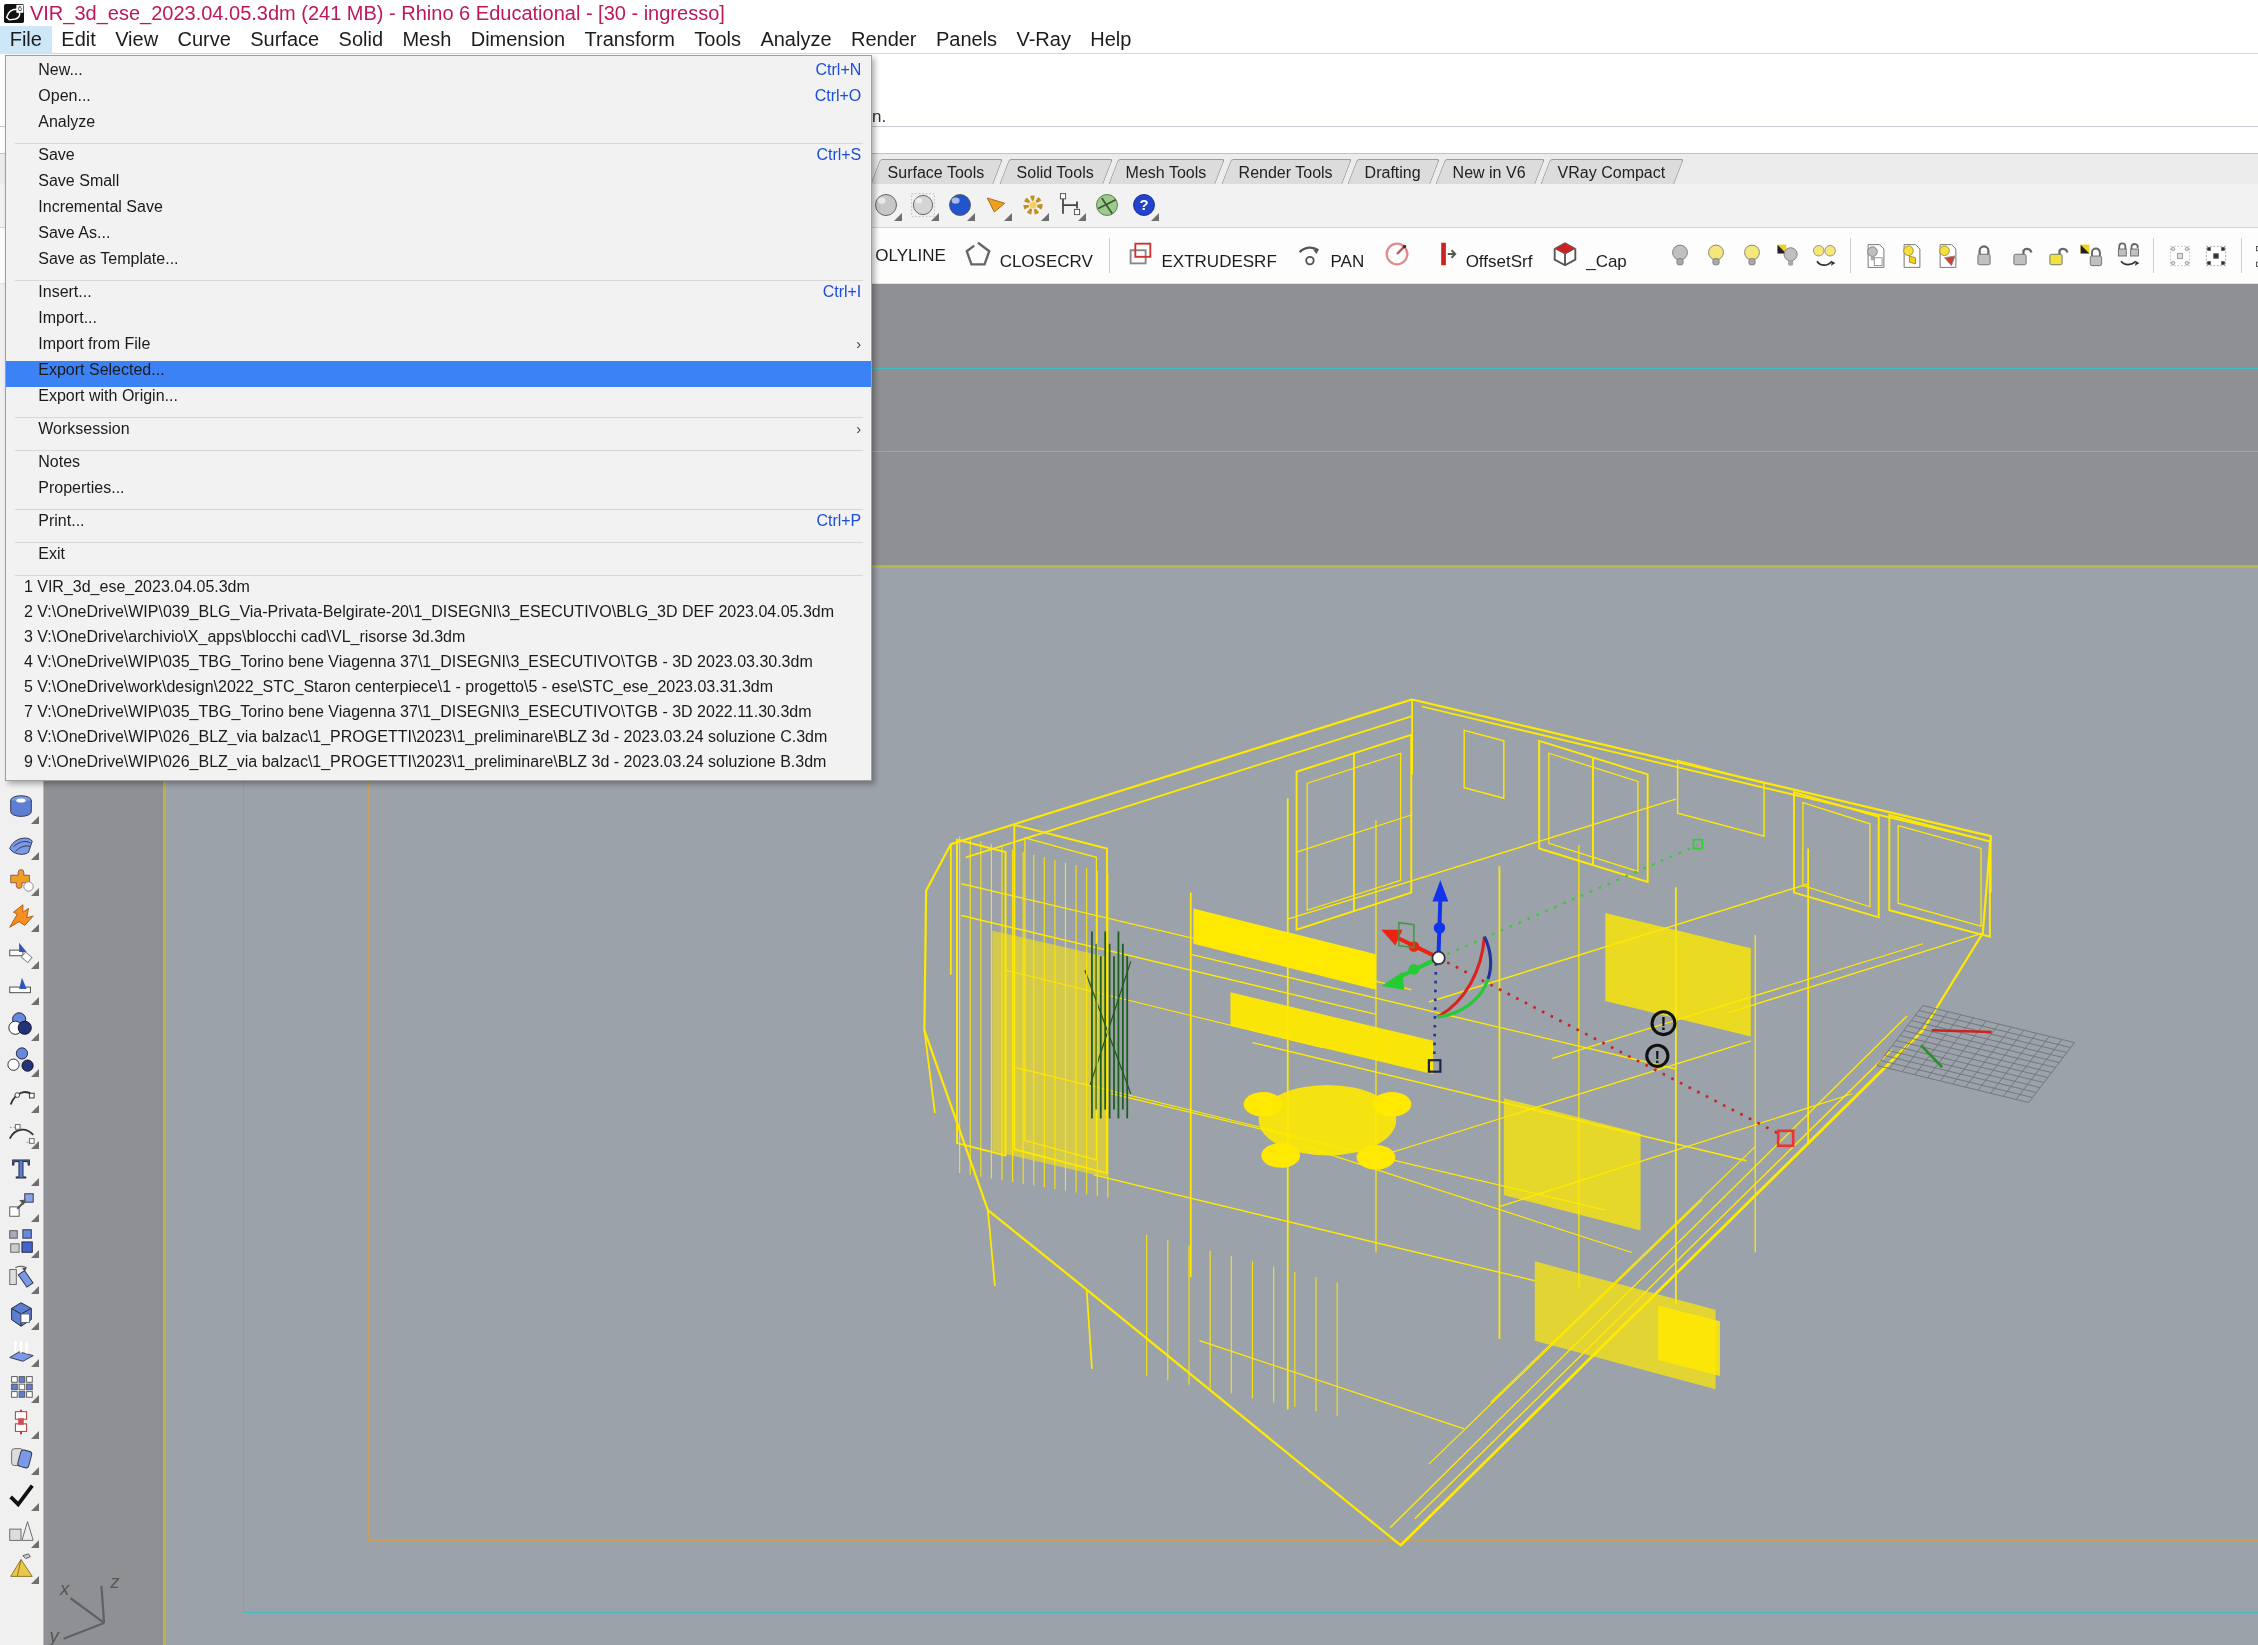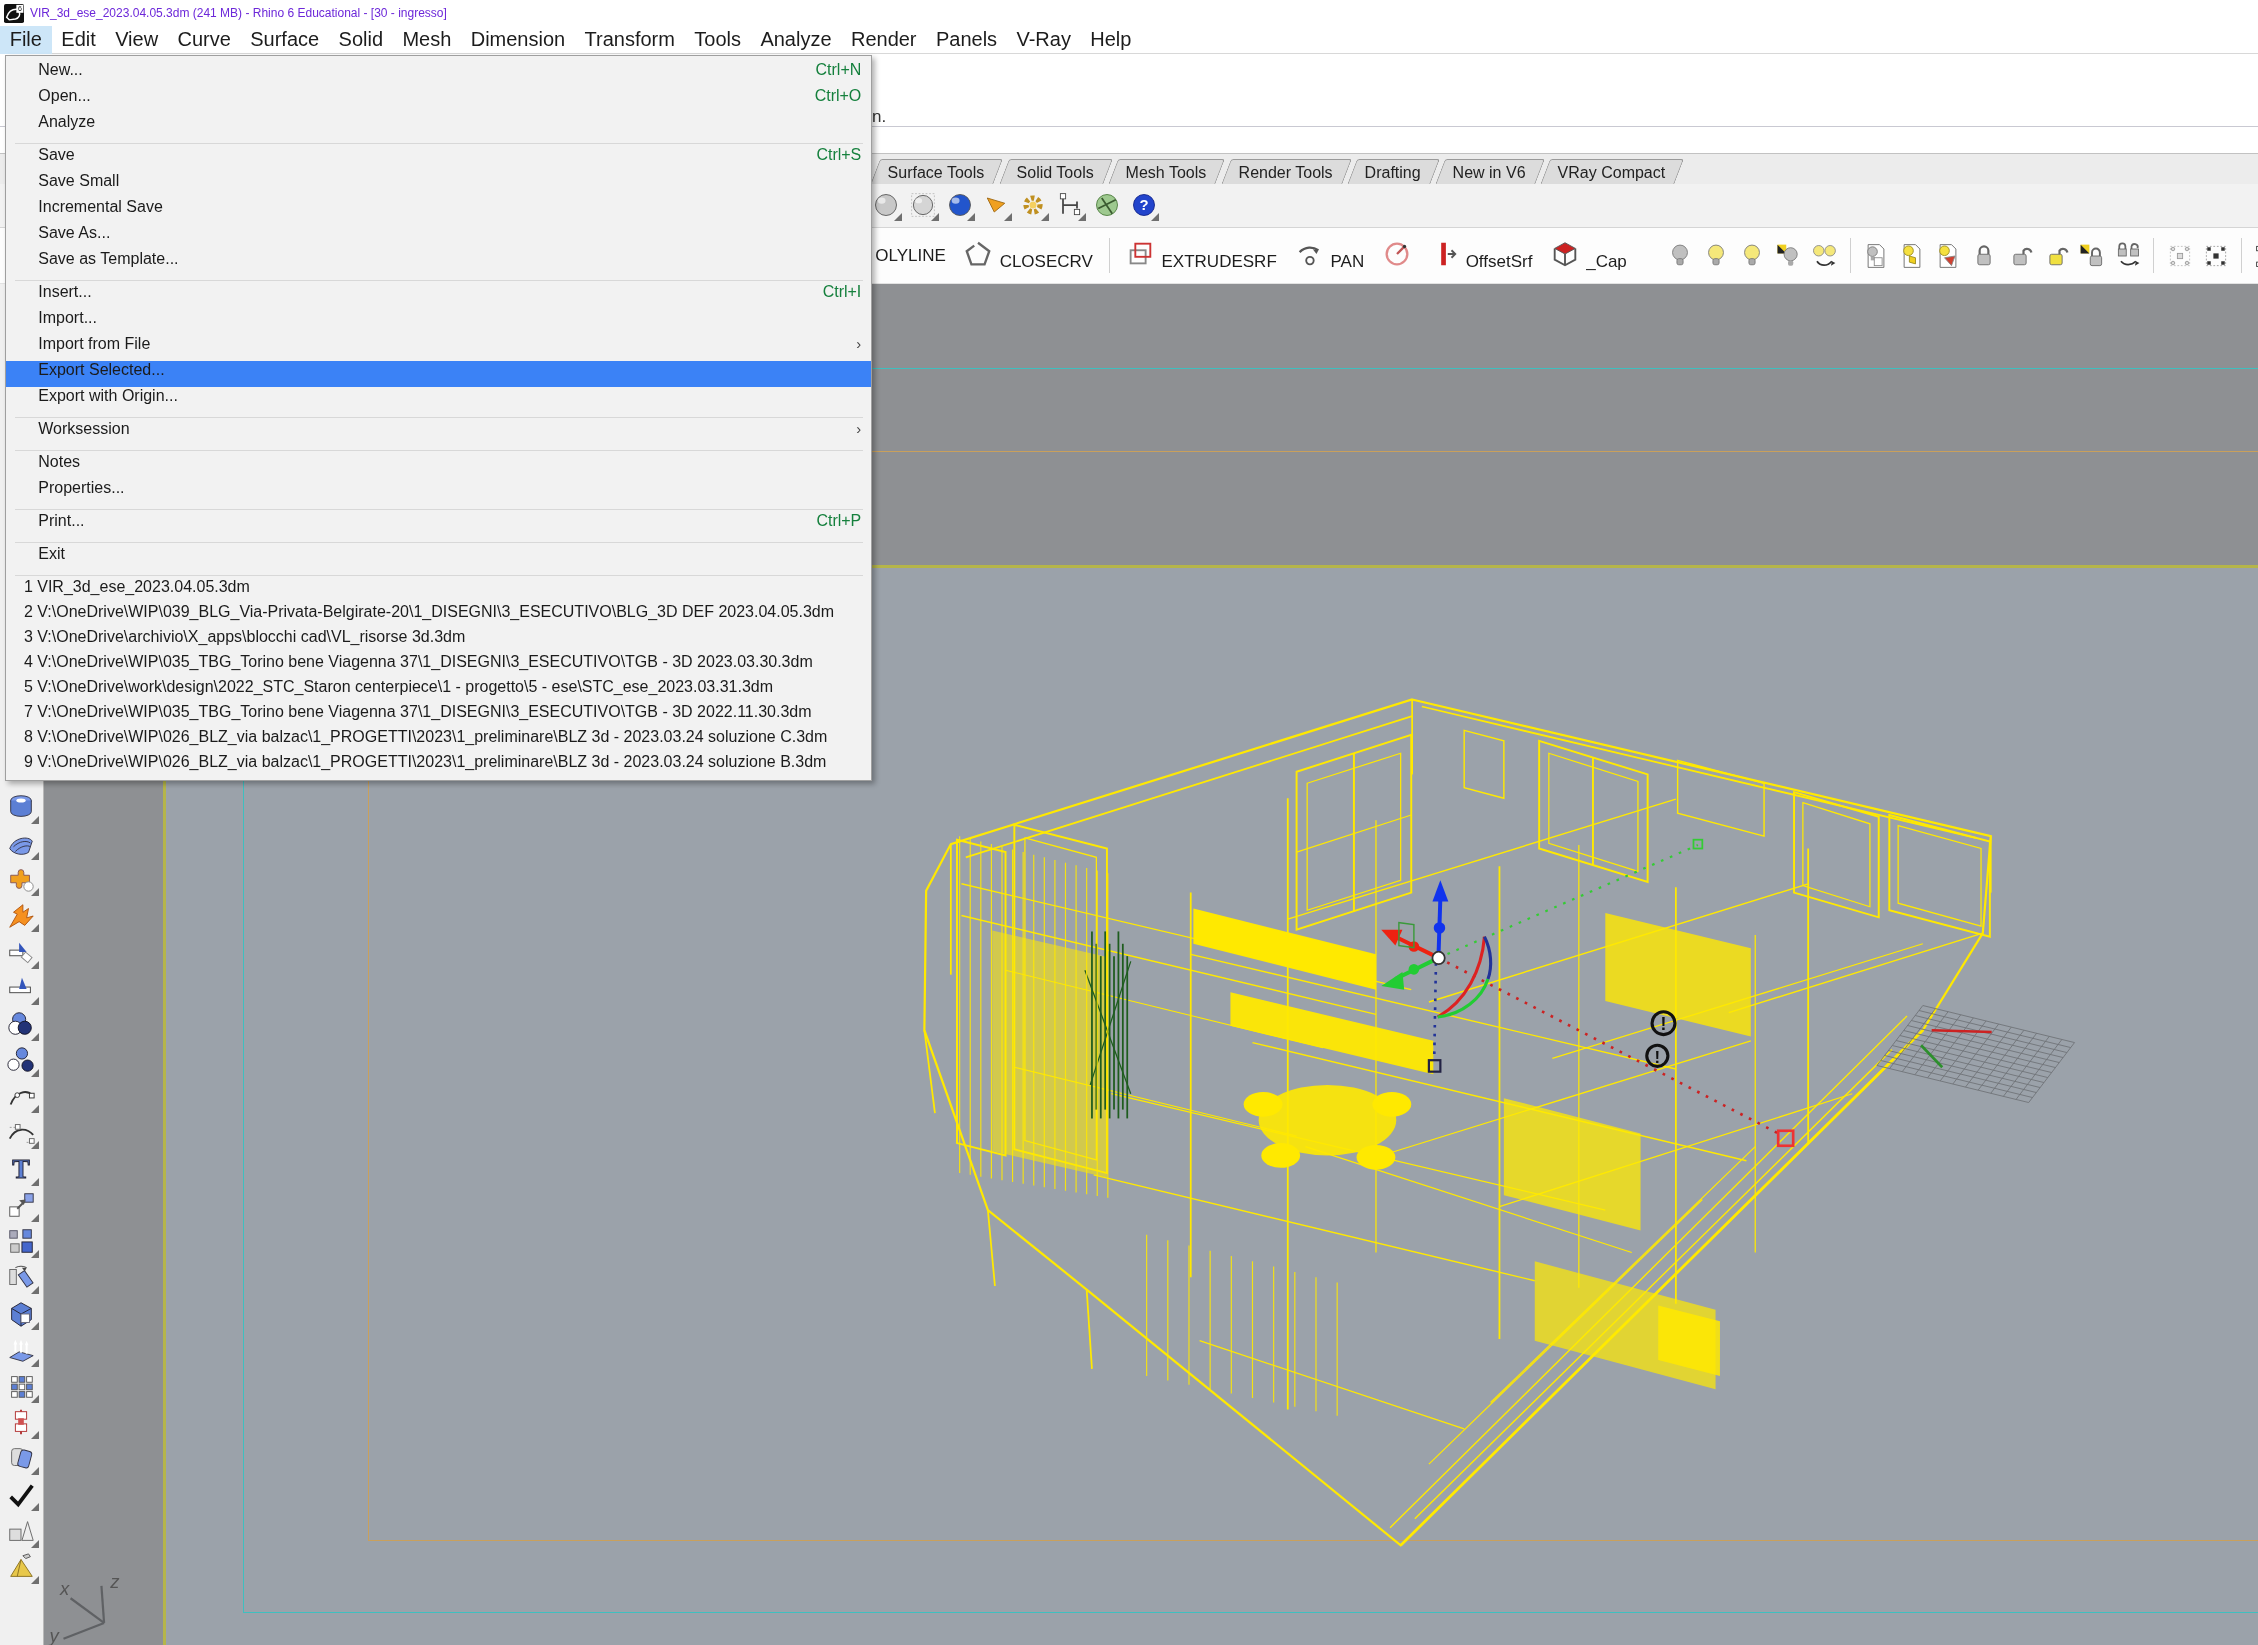--- a/index.html
+++ b/index.html
@@ -5,21 +5,21 @@
   html,body{margin:0;padding:0;}
   body{width:2258px;height:1645px;position:relative;overflow:hidden;
        font-family:"Liberation Sans",sans-serif;background:#ffffff;
        -webkit-font-smoothing:antialiased;}
   .abs{position:absolute;}
 
   
   #titlebar{left:0;top:0;width:2258px;height:26.5px;background:#ffffff;display:flex;align-items:center;}
   #app-logo{width:19.4px;height:19.4px;margin-left:4.4px;background:#111;border-radius:1.8px;position:relative;flex:0 0 auto;}
   #app-logo svg{position:absolute;left:0;top:0;}
-  #window-title{margin-left:6.2px;font-size:12px;color:#6d28d9;white-space:nowrap;}
+  #window-title{margin-left:6.2px;font-size:20px;color:#be185d;white-space:nowrap;}
 
   
   #menubar{left:0;top:26.5px;width:2258px;height:26.5px;background:#ffffff;
            border-bottom:0.9px solid #d8d8d8;display:flex;align-items:center;font-size:20px;color:#1c1c1c;}
   .mb-item{padding:2.6px 9.7px;white-space:nowrap;}
   .mb-item.active{background:#cde6f8;}
 
   
   #cmdarea{left:0;top:54px;width:2258px;height:99px;background:#ffffff;}
   #cmd-history-frag{position:absolute;left:872px;top:53px;font-size:17px;color:#333;}
@@ -68,21 +68,21 @@
               border-left:1.8px solid #3fbfbf;border-top:1.8px solid #3fbfbf;border-bottom:1.8px solid #3fbfbf;}
   #frame-tan{position:absolute;left:368px;top:451px;width:2029px;height:1088px;
              border-left:1.8px solid #c9a05c;border-top:1.8px solid #c9a05c;border-bottom:1.8px solid #c9a05c;}
   #scene{position:absolute;left:0;top:0;width:2258px;height:1645px;pointer-events:none;}
 
   
   #file-menu{left:5.3px;top:55px;width:865px;background:#f2f2f2;border:0.9px solid #9f9f9f;
              box-shadow:2.6px 2.6px 5.3px rgba(0,0,0,.30);padding-top:5.3px;padding-bottom:1.8px;z-index:50;}
   .fm-item{height:26px;display:flex;align-items:flex-start;font-size:16px;color:#1b1b1b;padding:0 10px 0 32px;}
   .fm-item.recent{height:25px;padding-left:17.6px;}
-  .fm-item .sc{margin-left:auto;color:#15803d;}
+  .fm-item .sc{margin-left:auto;color:#1d4ed8;}
   .fm-item .sub{margin-left:auto;color:#444;font-size:15px;}
   .fm-item.hl{background:#3b82f6;}
   .fm-sep{height:0.9px;background:#d8d8d8;margin:3.5px 8.8px 2.6px 8.8px;}
 </style>
 </head>
 <body>
 
 <div class="abs" id="viewport">
   <div id="vp-border-v"></div>
   <div id="vp-border-h"></div>

